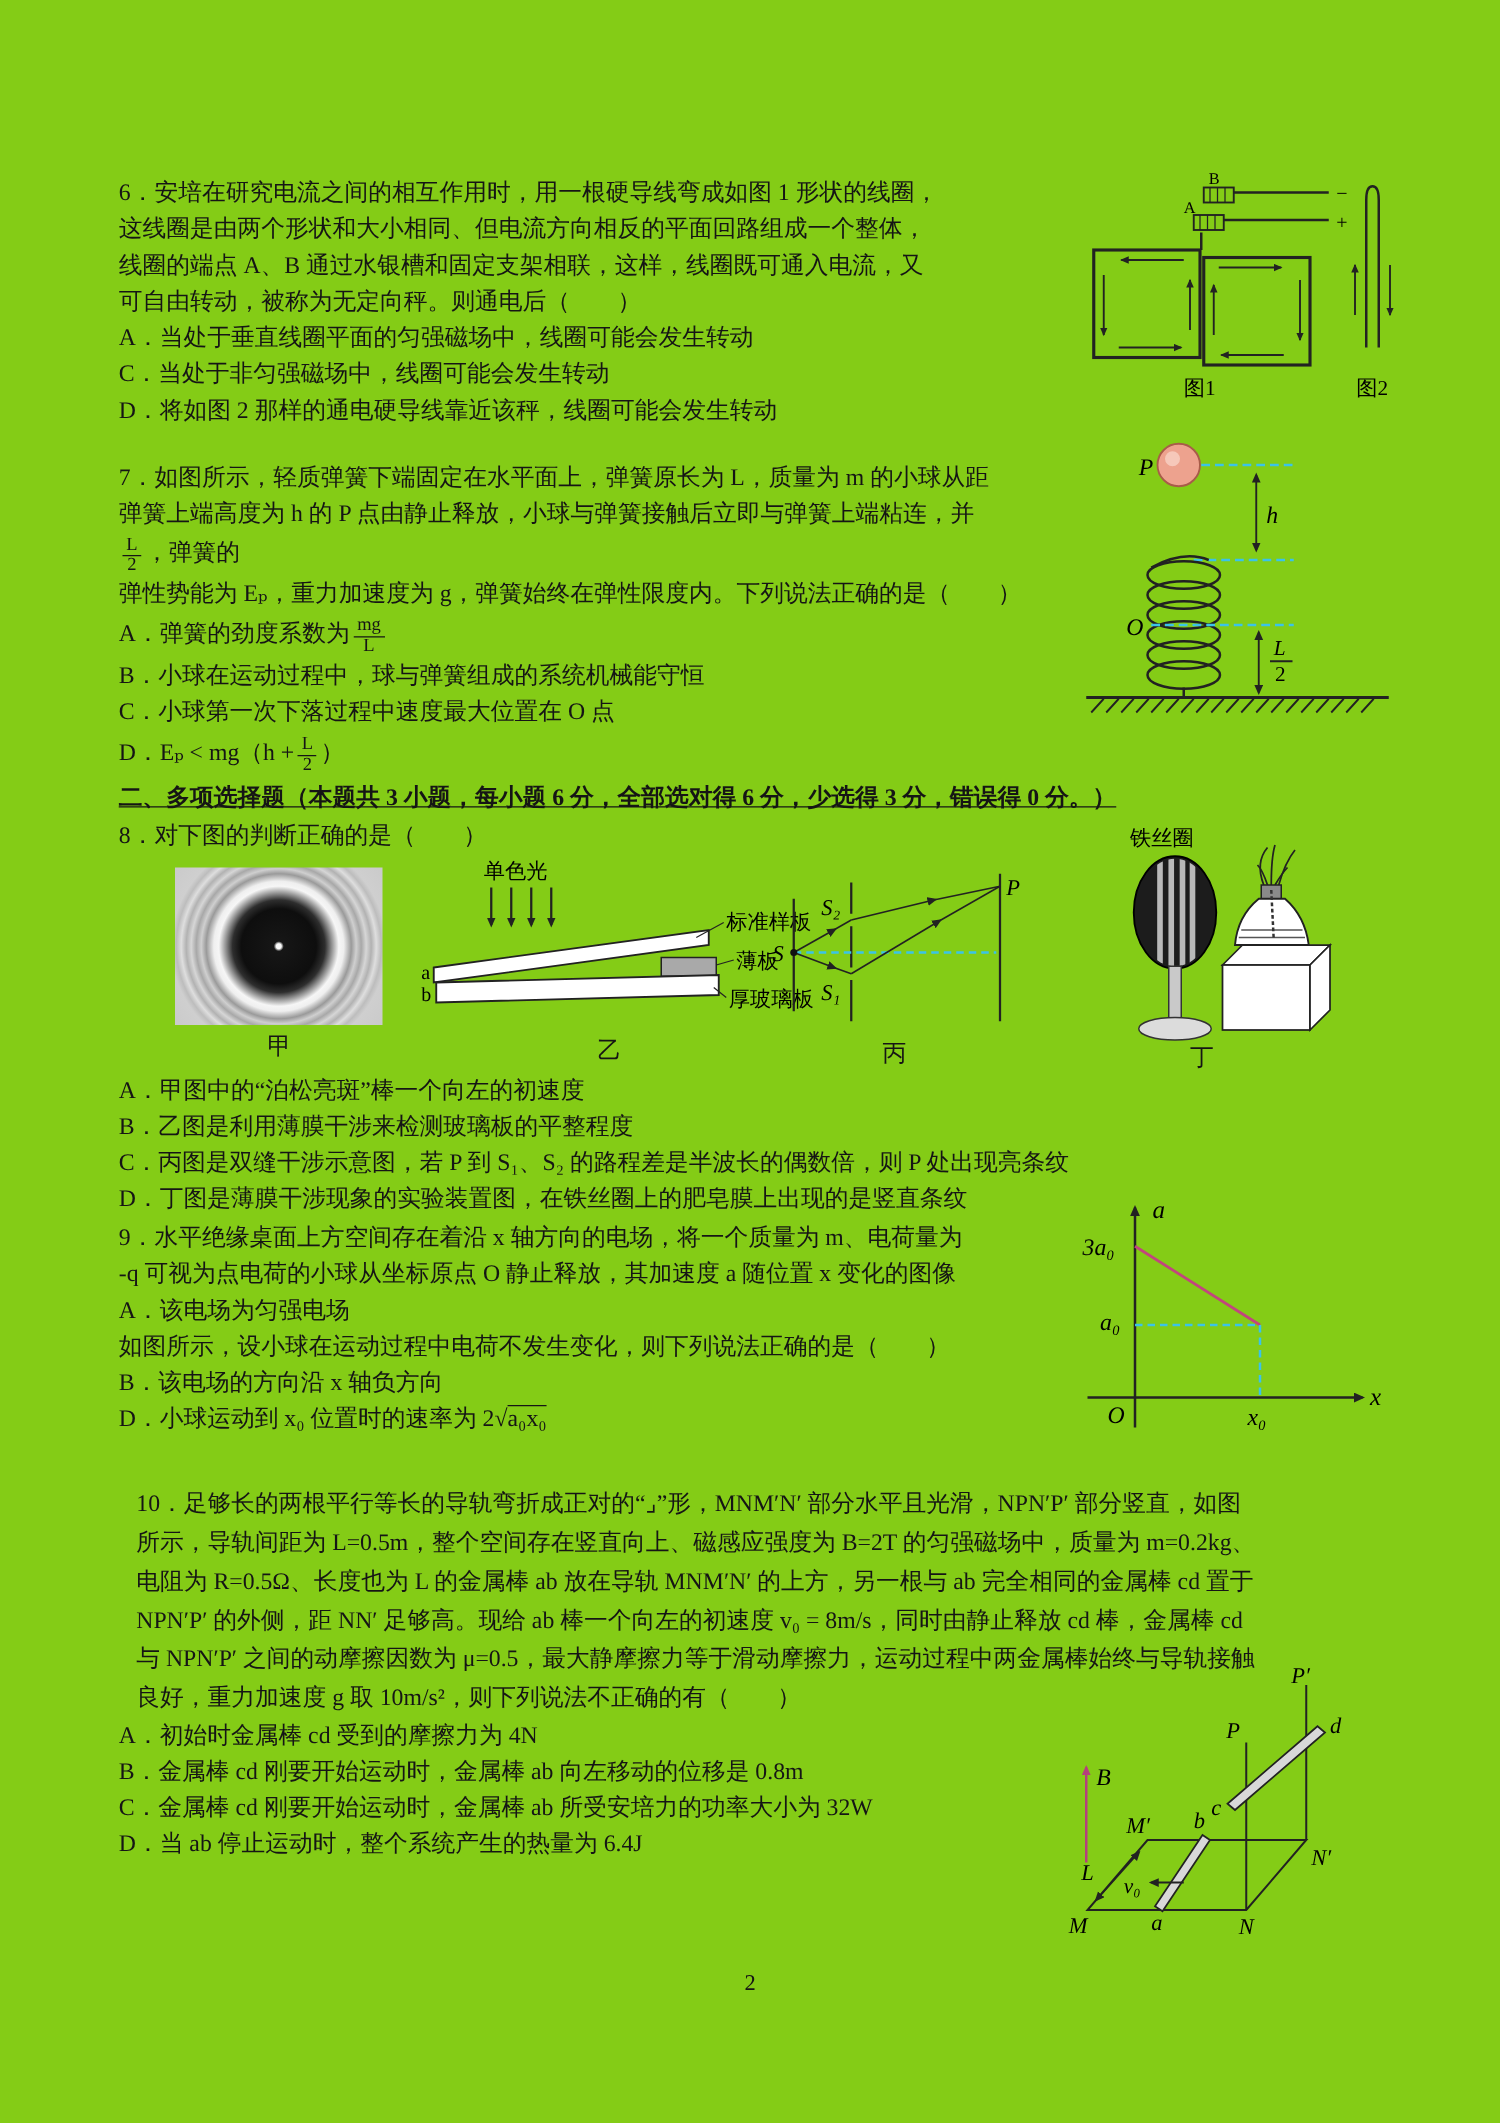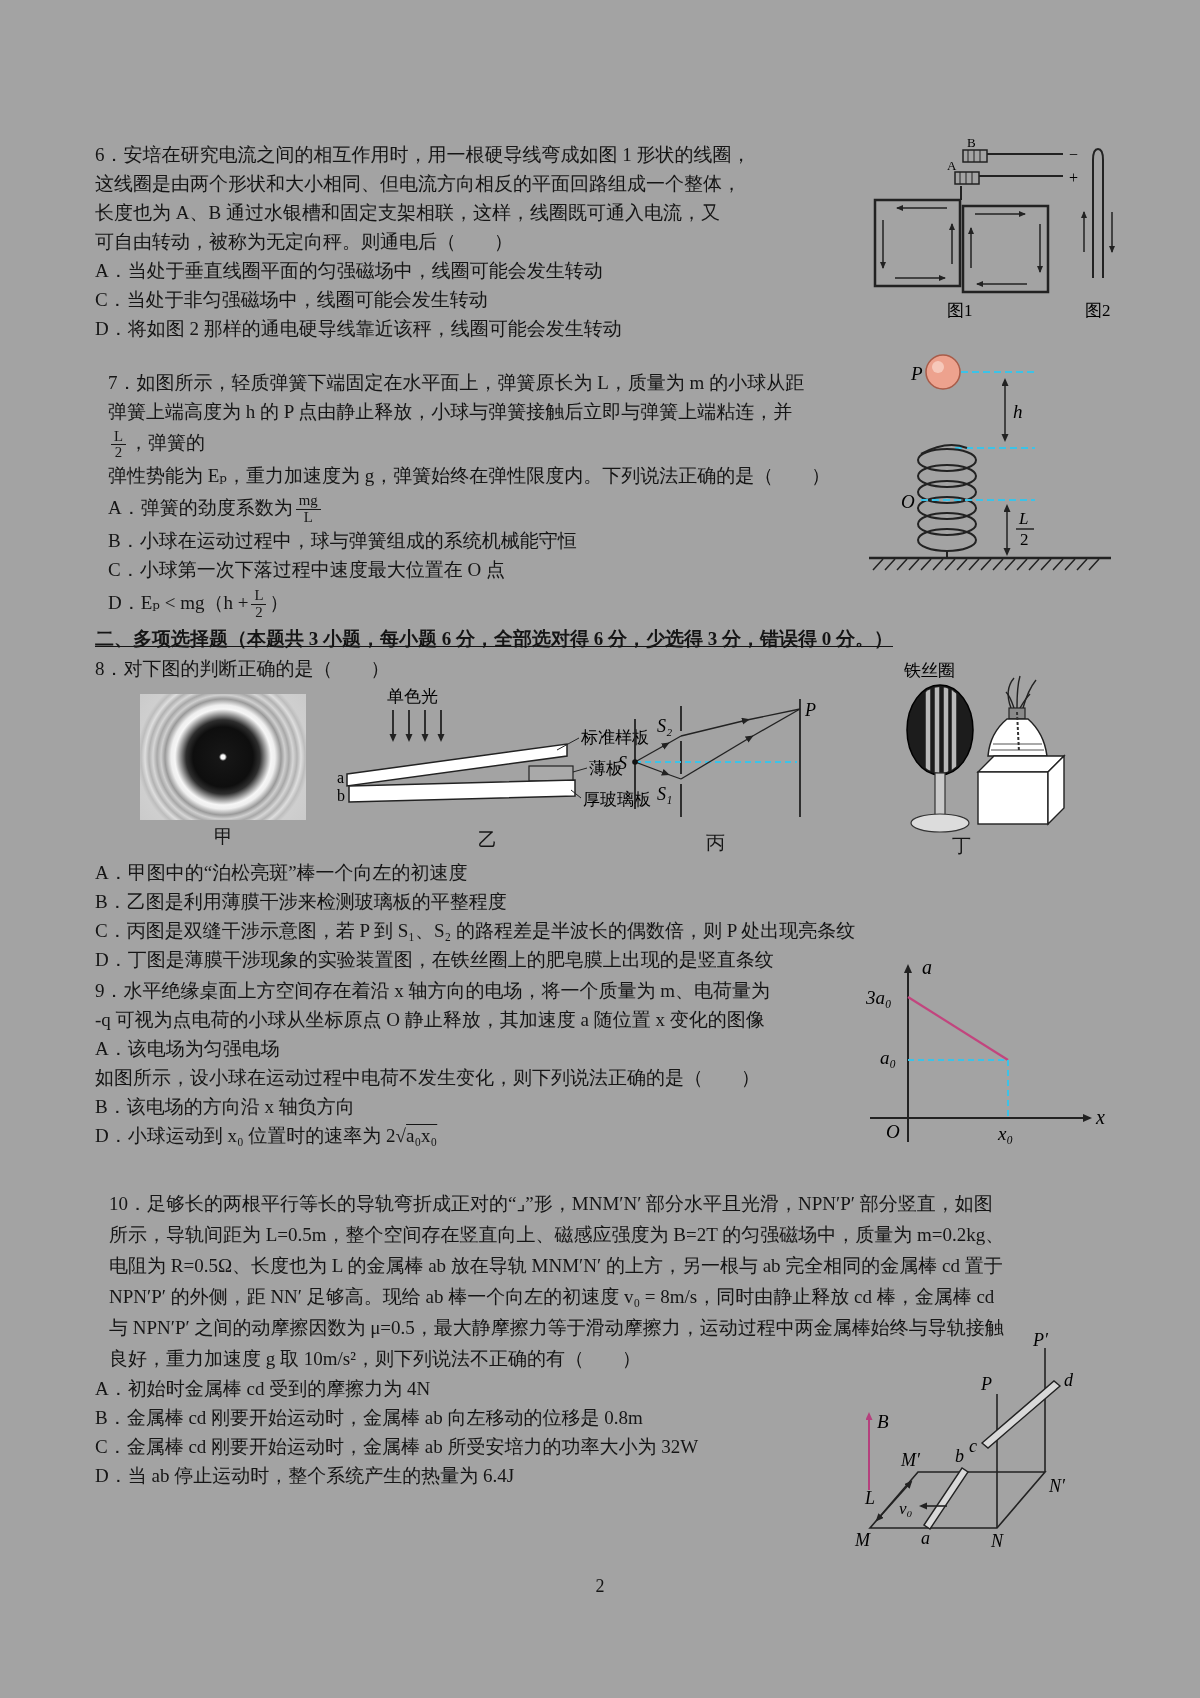--- a/index.html
+++ b/index.html
@@ -1,16 +1,16 @@
 <!DOCTYPE html>
 <html><head>
 <meta charset="utf-8">
 <style>
   html,body{margin:0;padding:0;background:#ffffff;}
-  .page{position:relative;width:1200px;height:1698px;background:#a3a3a3;overflow:hidden;
+  .page{position:relative;width:1200px;height:1698px;background:#84cc16;overflow:hidden;
         font-family:"Liberation Serif","DejaVu Serif",serif;color:#151515;}
   .block{position:absolute;}
   .tline{font-size:19px;line-height:29px;white-space:nowrap;}
   .tline-w{font-size:19px;line-height:31px;white-space:nowrap;margin-left:14px;}
   .bold{font-weight:bold;}
   .frac{display:inline-block;vertical-align:-0.55em;text-align:center;line-height:1.05;font-size:0.78em;margin:0 3px;}
   .frac .num{display:block;border-bottom:1.5px solid #151515;padding:0 3px;}
   .frac .den{display:block;padding:0 3px;}
   .sqrt-rad{text-decoration:overline;}
   .figlabel{position:absolute;font-size:19px;}
@@ -29,21 +29,21 @@
   .pageno{position:absolute;left:0;right:0;top:1576px;text-align:center;font-size:18px;}
 </style>
 </head>
 <body>
 
 <div class="page">
 
   <div class="block" style="left:95px;top:140px;width:760px;">
     <div class="tline">6．安培在研究电流之间的相互作用时，用一根硬导线弯成如图 1 形状的线圈，</div>
     <div class="tline">这线圈是由两个形状和大小相同、但电流方向相反的平面回路组成一个整体，</div>
-    <div class="tline">长度也为 A、B 通过水银槽和固定支架相联，这样，线圈既可通入电流，又</div>
+    <div class="tline">线圈的端点 A、B 通过水银槽和固定支架相联，这样，线圈既可通入电流，又</div>
     <div class="tline">可自由转动，被称为无定向秤。则通电后（　　）</div>
     <div class="tline">A．当处于垂直线圈平面的匀强磁场中，线圈可能会发生转动</div>
     <div class="tline">C．当处于非匀强磁场中，线圈可能会发生转动</div>
     <div class="tline">D．将如图 2 那样的通电硬导线靠近该秤，线圈可能会发生转动</div>
   </div>
 
   <svg class="block" style="left:855px;top:136px;" width="270" height="190" viewBox="0 0 270 190">
     <defs>
       <marker id="arrB" markerWidth="8" markerHeight="8" refX="6" refY="3" orient="auto" markerUnits="userSpaceOnUse">
         <path d="M0,0 L7,3 L0,6 Z" fill="#222"></path>
@@ -83,21 +83,21 @@
 
     <g>
       <path d="M238,142 L238,24 Q238,13 243,13 Q248,13 248,24 L248,142" fill="none" stroke="#222" stroke-width="2"></path>
       <line x1="229" y1="116" x2="229" y2="76" stroke="#222" stroke-width="1.5" marker-end="url(#arrB)"></line>
       <line x1="257" y1="76" x2="257" y2="116" stroke="#222" stroke-width="1.5" marker-end="url(#arrB)"></line>
     </g>
     <text x="92" y="180" font-size="17">图1</text>
     <text x="230" y="180" font-size="17">图2</text>
   </svg>
 
-  <div class="block" style="left:95px;top:368px;width:770px;margin-left:13px;">
+  <div class="block" style="left:95px;top:368px;width:770px;">
     <div class="tline">7．如图所示，轻质弹簧下端固定在水平面上，弹簧原长为 L，质量为 m 的小球从距</div>
     <div class="tline">弹簧上端高度为 h 的 P 点由静止释放，小球与弹簧接触后立即与弹簧上端粘连，并</div>
     <div class="tline" style="line-height:34px;"><span class="frac"><span class="num">L</span><span class="den">2</span></span><span>，弹簧的</span></div>
     <div class="tline">弹性势能为 Eₚ，重力加速度为 g，弹簧始终在弹性限度内。下列说法正确的是（　　）</div>
     <div class="tline" style="line-height:36px;"><span>A．弹簧的劲度系数为</span><span class="frac"><span class="num">mg</span><span class="den">L</span></span></div>
     <div class="tline">B．小球在运动过程中，球与弹簧组成的系统机械能守恒</div>
     <div class="tline">C．小球第一次下落过程中速度最大位置在 O 点</div>
     <div class="tline" style="line-height:38px;"><span>D．Eₚ &lt; mg（h +</span><span class="frac"><span class="num">L</span><span class="den">2</span></span><span>）</span></div>
   </div>
 

